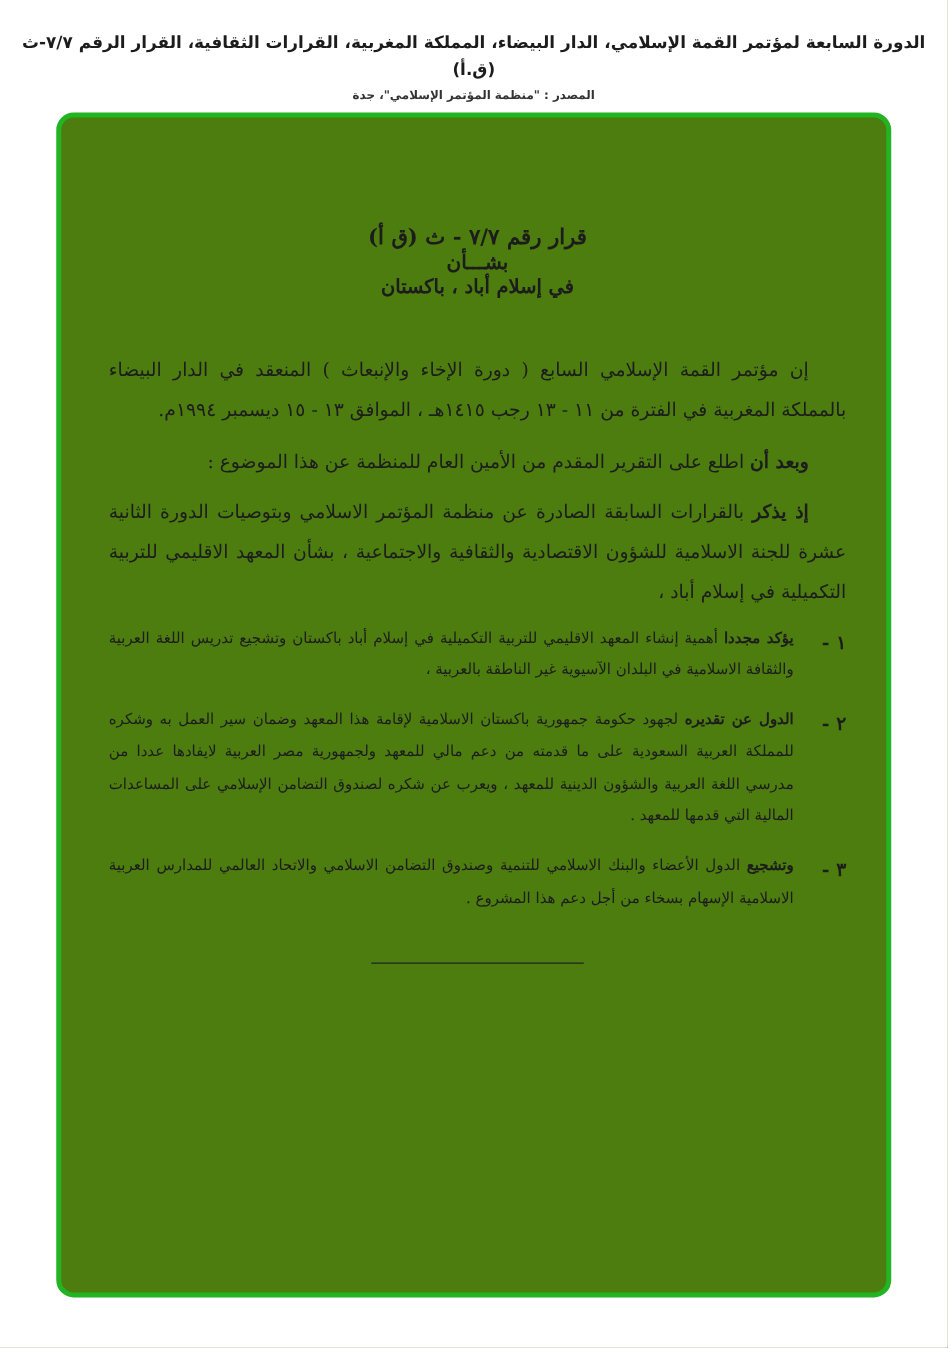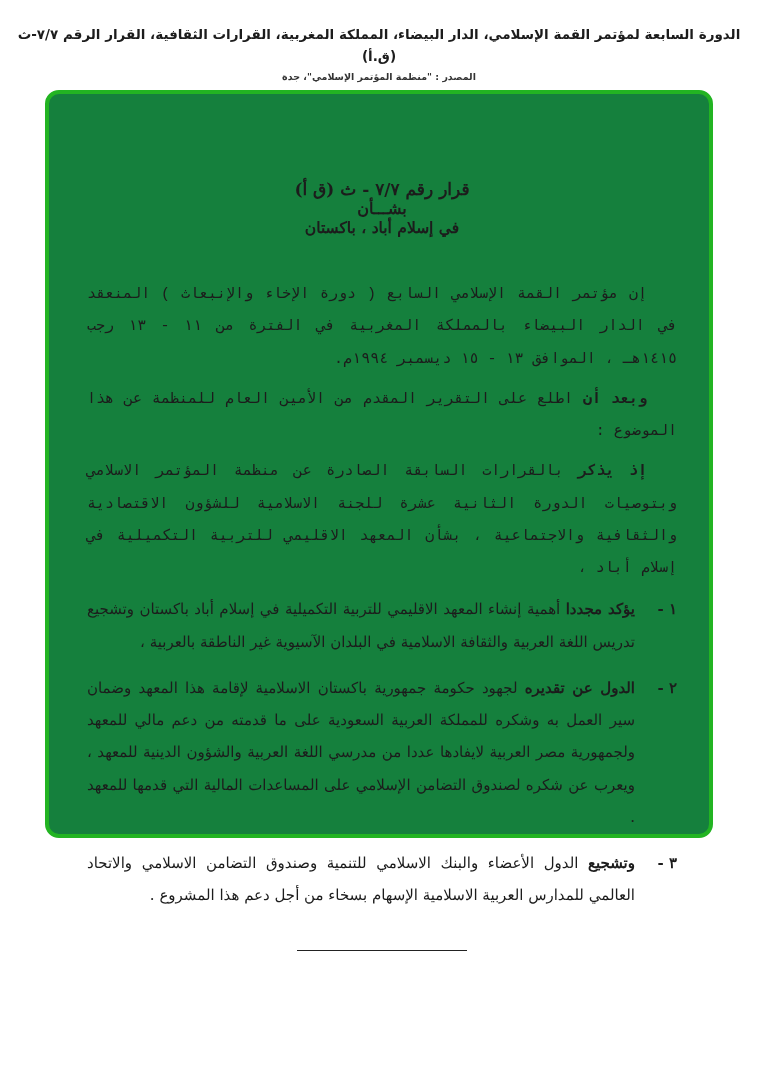--- a/index.html
+++ b/index.html
@@ -29,24 +29,24 @@
     font-family:"DejaVu Sans", sans-serif;
     font-weight:bold;
     font-size:9.5px;
     color:#333;
     margin-top:4px;
   }
   
   .frame {
     position:absolute;
     left:45px; top:90px;
-    width:668px; height:748px;
+    width:668px; height:948px;
     border:4px solid #22b422;
     border-radius:14px;
-    background:#15803d;
+    background:#4d7c0f;
   }
   .doc {
     position:absolute;
     top:0; left:0; right:0; bottom:0;
     padding:85px 32px 0 38px;
     direction:rtl;
   }
   .title-block {
     text-align:center;
     font-weight:bold;
@@ -54,42 +54,41 @@
   .title-line1 { font-size:17px; letter-spacing:1px; }
   .title-line2 { font-size:16px; margin-top:0; letter-spacing:2px; }
   .title-line3 { font-size:18px; margin-top:16px; }
   .title-line4 { font-size:15.5px; }
   .body-text { margin-top:42px; font-size:15px; }
   .para {
     text-align:justify;
     line-height:2.15;
     margin-bottom:8px;
     text-indent:30px;
-    font-family:Liberation Mono, monospace;
   }
   .para b { font-weight:bold; }
   .items { margin-top:6px; }
   .item {
     display:flex;
     flex-direction:row; 
     align-items:flex-start;
     margin-bottom:14px;
   }
   .item .num {
     flex:0 0 42px;
     font-weight:bold;
     font-size:15px;
     line-height:2.15;
     white-space:nowrap;
   }
   .item .itxt {
     flex:1 1 auto;
     text-align:justify;
     line-height:2.15;
-    font-size:15px;
+    font-size:12px;
   }
   .item .itxt b { font-weight:bold; }
   .footer-rule {
     width:170px;
     border-top:1.5px solid #222;
     margin:38px auto 0 auto;
   }
 </style>
 </head>
 <body>

